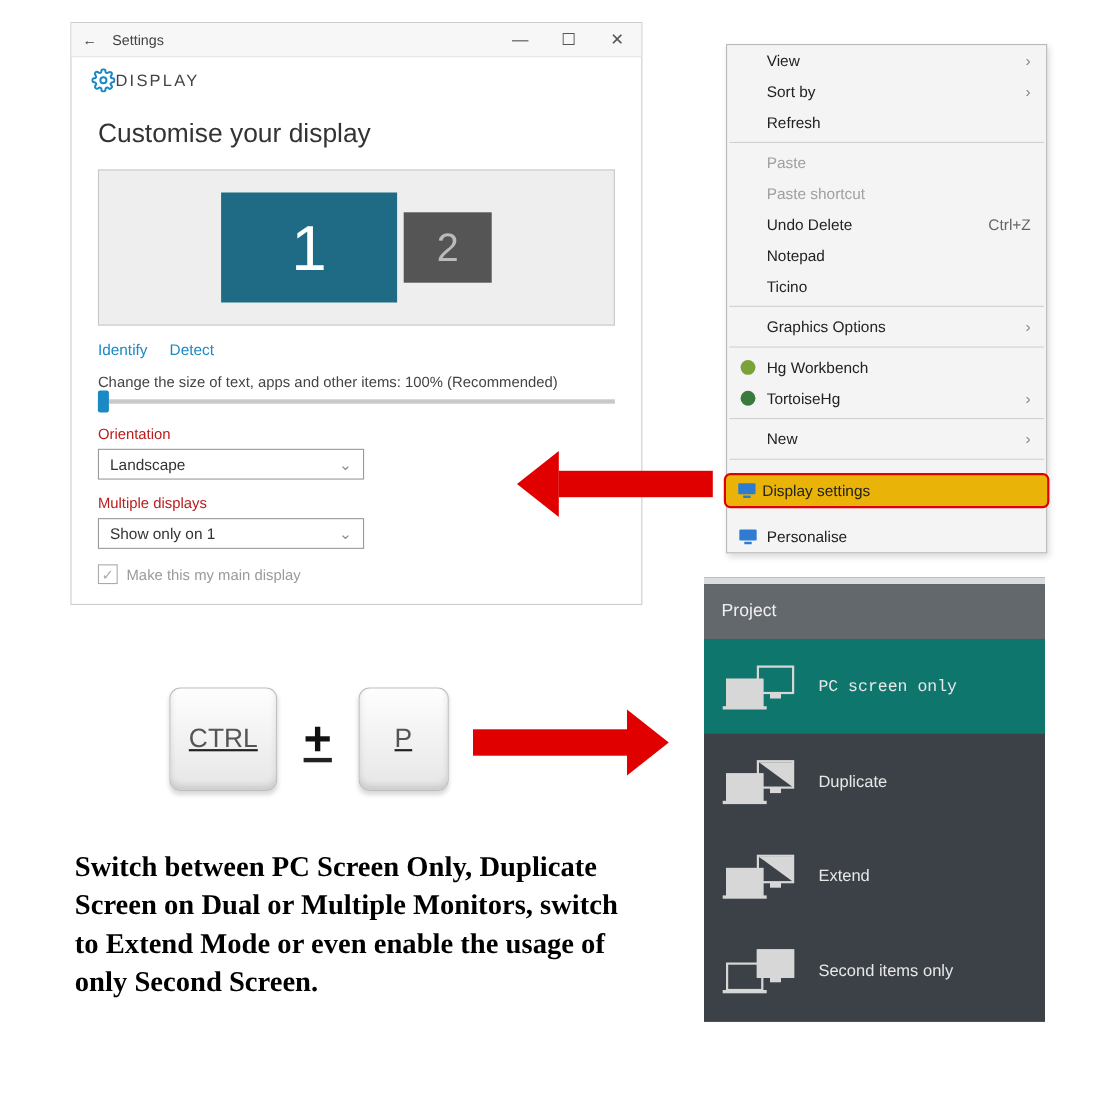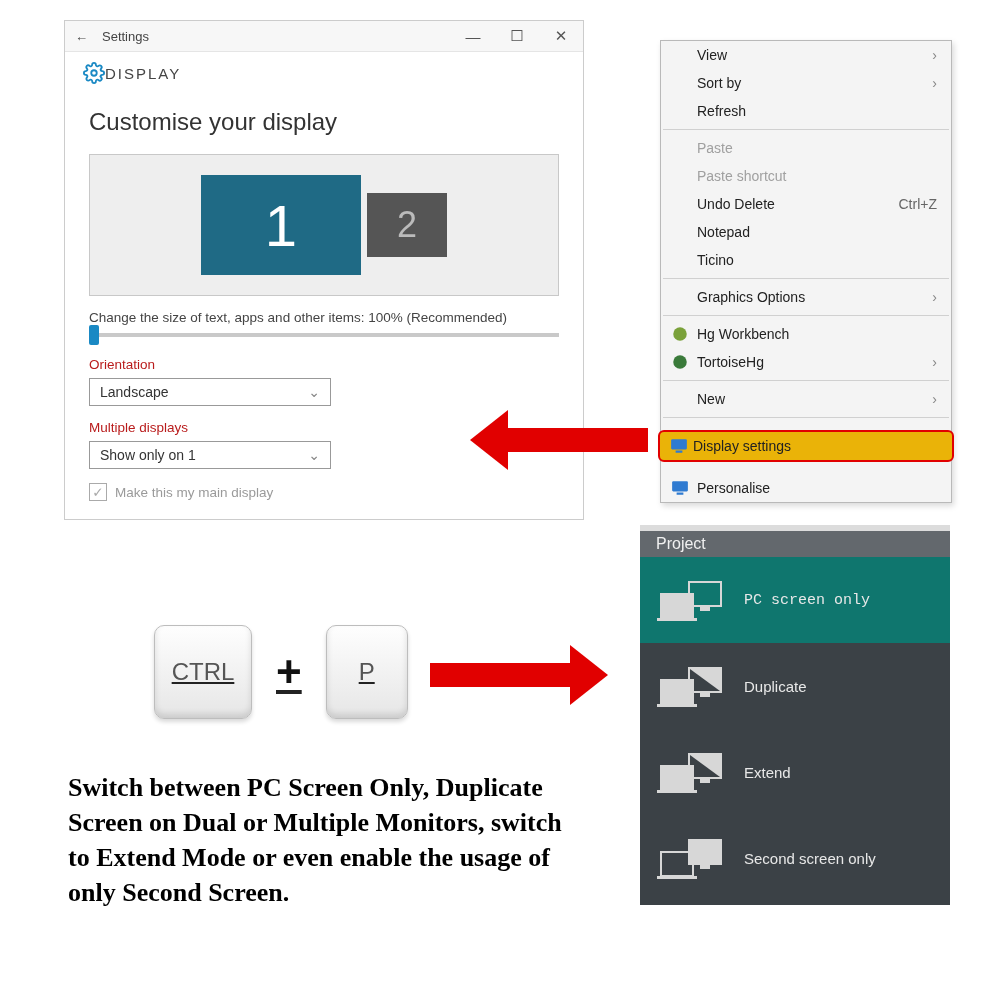--- a/index.html
+++ b/index.html
@@ -196,21 +196,21 @@
     width: 310px;
     background: #3b4146;
     color: #e8e8e8;
     font-size: 15px;
     border-top: 6px solid #dcdcdc;
     padding-bottom: 4px;
   }
   .project-header {
     background:#63686d;
     color:#f0f0f0;
-    padding: 4px 16px;
+    padding: 16px 16px;
     font-size: 16px;
   }
   .project-item {
     display:flex; align-items:center; gap:22px;
     padding: 24px 20px;
     border-bottom: 0 solid transparent;
   }
   .project-item.selected { background:#0f766e;font-family:Liberation Mono, monospace; }
   .proj-icon { width:62px; height:38px; position:relative; flex-shrink:0;}
   .laptop {
@@ -273,20 +273,24 @@
     </div>
 
     <div class="settings-body">
       <div class="heading">Customise your display</div>
 
       <div class="monitor-box">
         <div class="mon mon-1">1</div>
         <div class="mon mon-2">2</div>
       </div>
 
+      <div class="link-row">
+        <span class="link">Identify</span>
+        <span class="link">Detect</span>
+      </div>
 
       <div class="slider-label">Change the size of text, apps and other items: 100% (Recommended)</div>
       <div class="slider-track">
         <div class="slider-thumb"></div>
       </div>
 
       <div class="field-label">Orientation</div>
       <div class="select">
         <span>Landscape</span>
         <span class="chev">⌄</span>
@@ -424,19 +428,19 @@
           <div class="monitor half"></div>
       </div>
       <span>Extend</span>
     </div>
 
     <div class="project-item">
       <div class="proj-icon">
         <div class="laptop"></div>
           <div class="monitor filled"></div>
       </div>
-      <span>Second screen only</span>
+      <span>Second items only</span>
     </div>
   </div>
 
   <div class="desc">Switch between PC Screen Only, Duplicate Screen on Dual or Multiple Monitors, switch to Extend Mode or even enable the usage of only Second Screen.</div>
 
 </div>
 
 </body></html>

